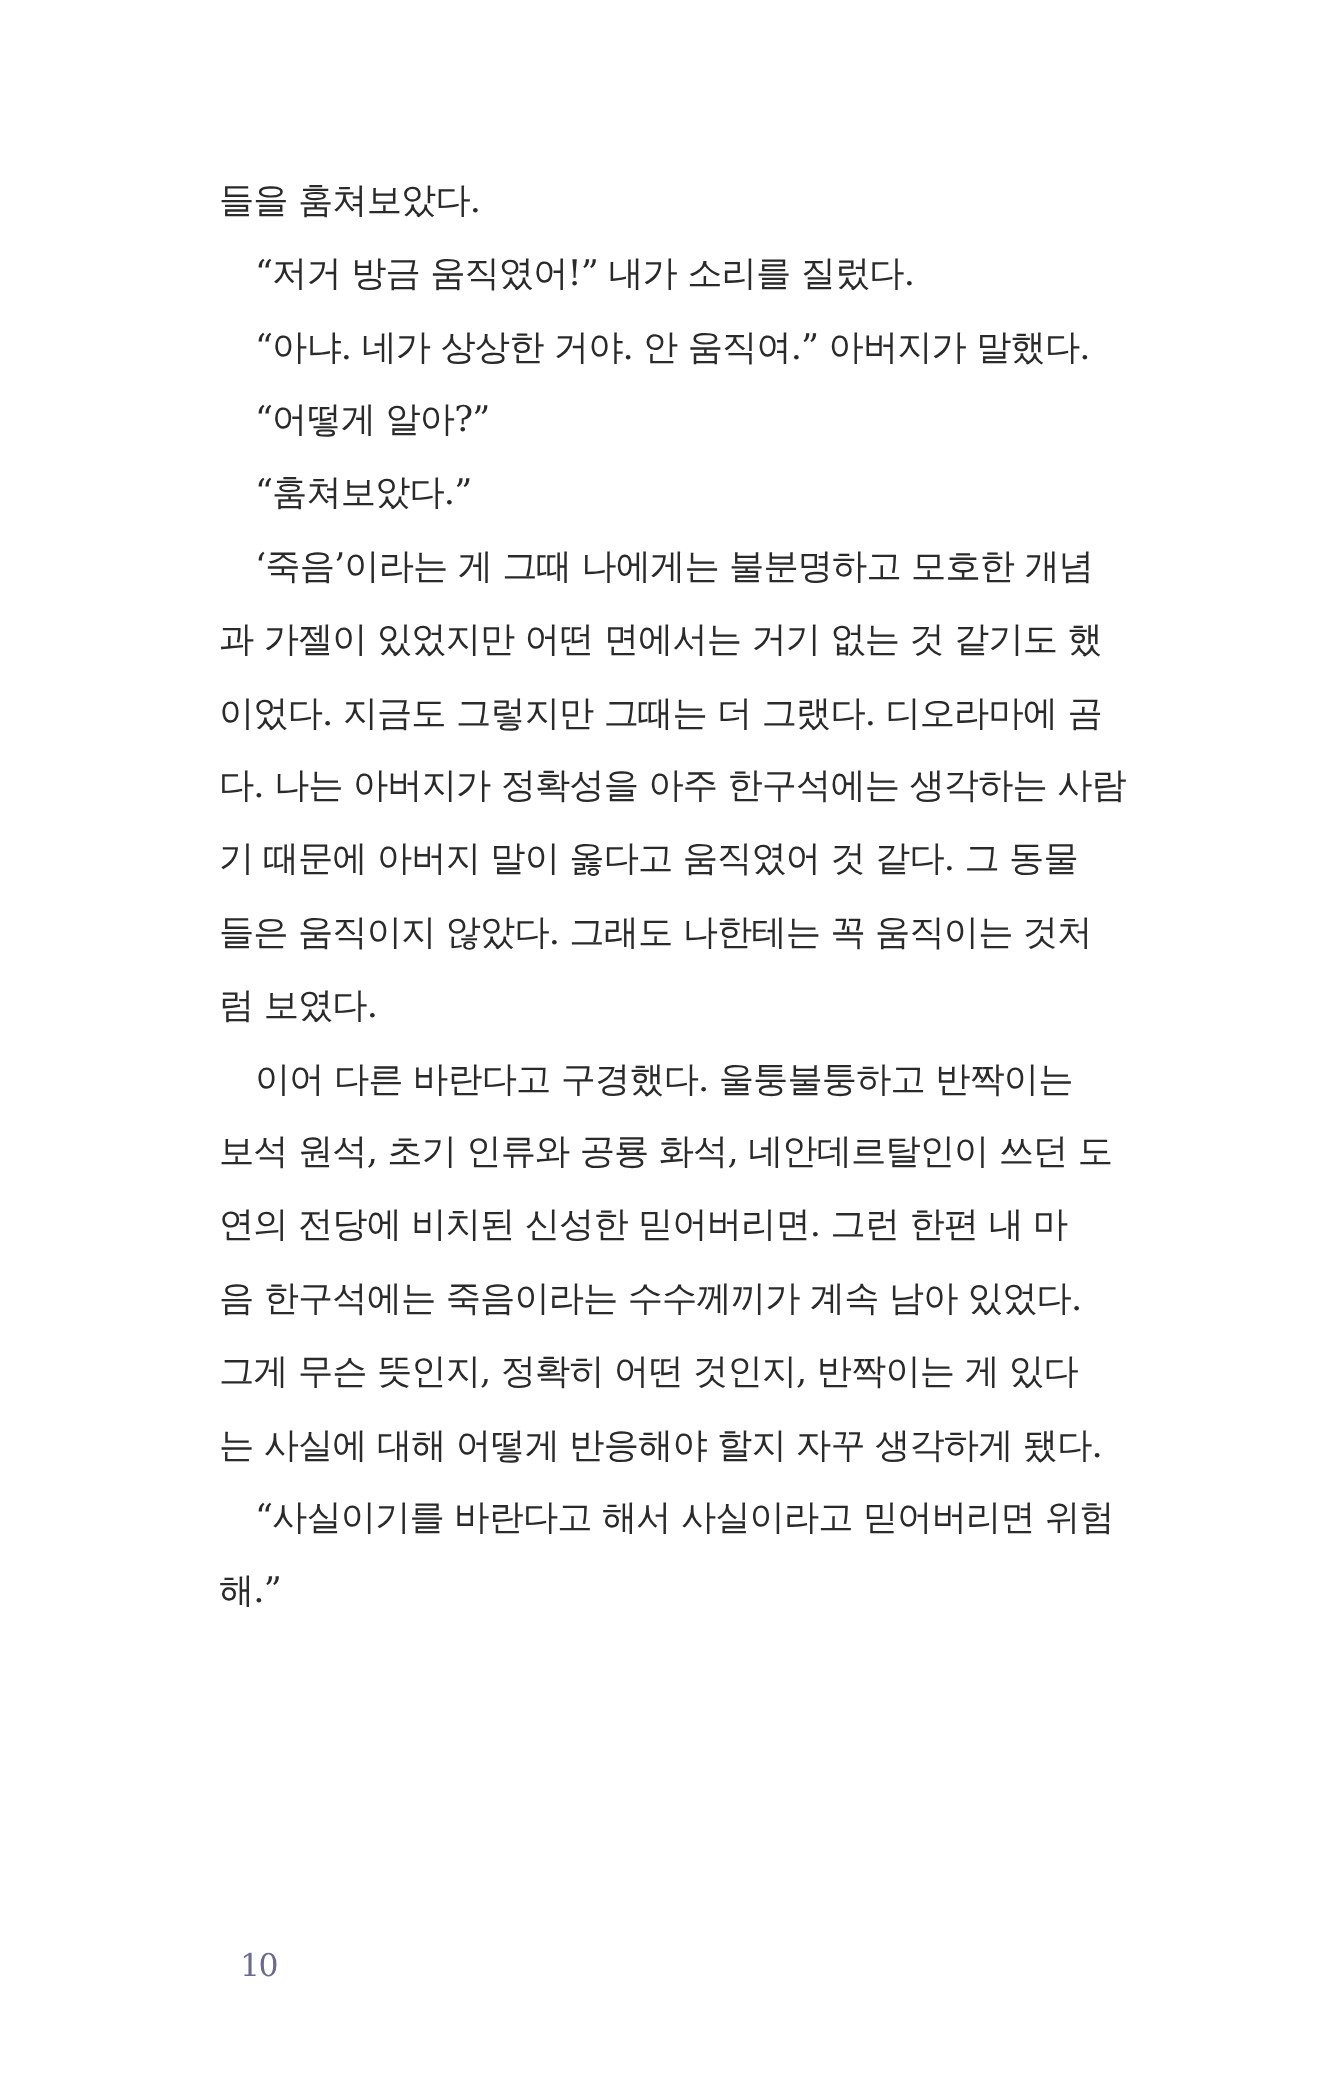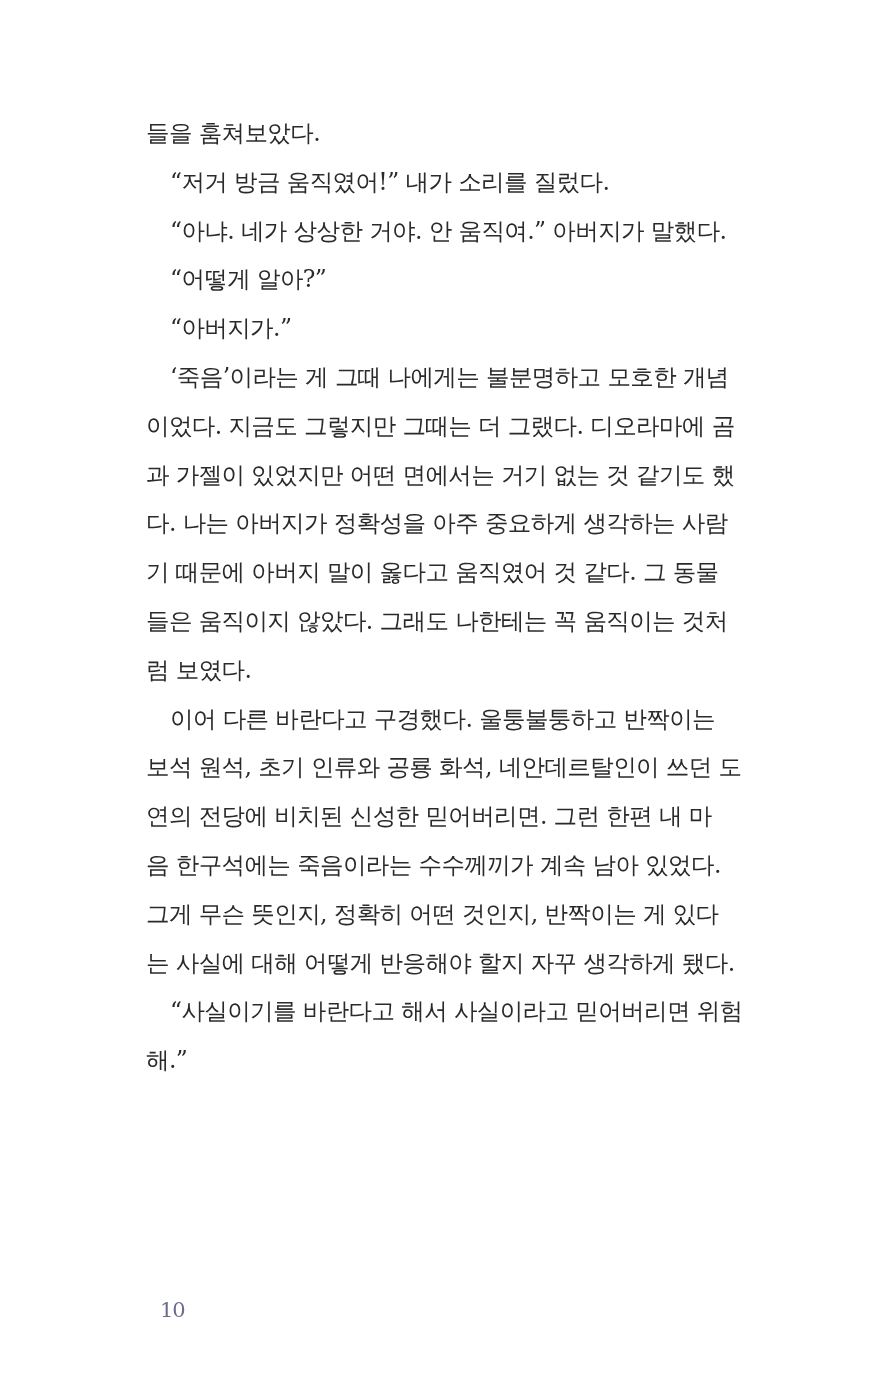--- a/index.html
+++ b/index.html
@@ -73,28 +73,28 @@
 
     <p class="para">
       <span class="line last" style="padding-left:24px">“아냐. 네가 상상한 거야. 안 움직여.” 아버지가 말했다.</span>
     </p>
 
     <p class="para">
       <span class="line last" style="padding-left:24px">“어떻게 알아?”</span>
     </p>
 
     <p class="para">
-      <span class="line last" style="padding-left:24px">“아버지가.”</span>
+      <span class="line last" style="padding-left:24px">“훔쳐보았다.”</span>
     </p>
 
     <p class="para">
       <span class="line" style="padding-left:24px">‘죽음’이라는 게 그때 나에게는 불분명하고 모호한 개념</span>
+      <span class="line">과 가젤이 있었지만 어떤 면에서는 거기 없는 것 같기도 했</span>
       <span class="line">이었다. 지금도 그렇지만 그때는 더 그랬다. 디오라마에 곰</span>
-      <span class="line">과 가젤이 있었지만 어떤 면에서는 거기 없는 것 같기도 했</span>
-      <span class="line">다. 나는 아버지가 정확성을 아주 중요하게 생각하는 사람</span>
+      <span class="line">다. 나는 아버지가 정확성을 아주 한구석에는 생각하는 사람</span>
       <span class="line">기 때문에 아버지 말이 옳다고 움직였어 것 같다. 그 동물</span>
       <span class="line">들은 움직이지 않았다. 그래도 나한테는 꼭 움직이는 것처</span>
       <span class="line last">럼 보였다.</span>
     </p>
 
     <p class="para">
       <span class="line" style="padding-left:24px">이어 다른 바란다고 구경했다. 울퉁불퉁하고 반짝이는</span>
       <span class="line">보석 원석, 초기 인류와 공룡 화석, 네안데르탈인이 쓰던 도</span>
       <span class="line">연의 전당에 비치된 신성한 믿어버리면. 그런 한편 내 마</span>
       <span class="line">음 한구석에는 죽음이라는 수수께끼가 계속 남아 있었다.</span>

